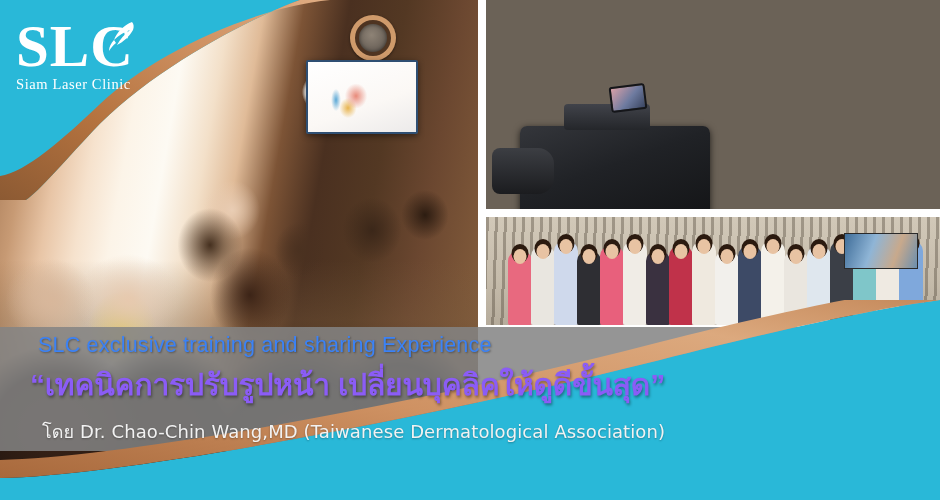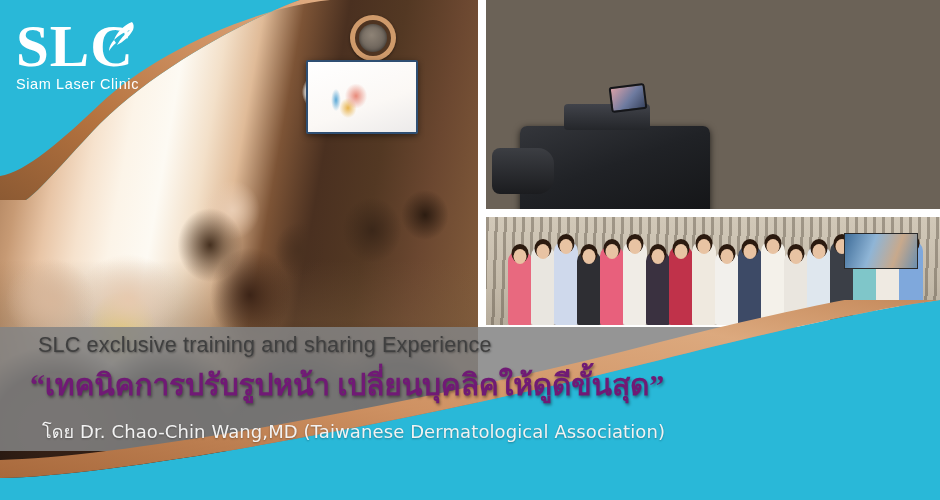--- a/index.html
+++ b/index.html
@@ -223,21 +223,21 @@
   }
   #logo-mark-text {
     font-family: "Liberation Serif", serif;
     font-size: 59px;
     line-height: 0.95;
     letter-spacing: 1px;
     font-weight: 700;
     color: #ffffff;
   }
   #logo-sub-text {
-    font-family: Liberation Sans, sans-serif;
+    font-family: Liberation Serif, serif;
     font-size: 14.5px;
     letter-spacing: 0.6px;
     margin-top: 2px;
     color: #ffffff;
   }
   #logo-leaf {
     position: absolute;
     left: 86px; top: 2px;
     width: 34px; height: 34px;
   }
@@ -259,30 +259,30 @@
 
   #caption-text {
     position: absolute;
     left: 38px; top: 333px;
     width: 700px;
   }
   #headline-en {
     font-family: "Liberation Sans", sans-serif;
     font-size: 21.5px;
     font-weight: 400;
-    color: #404040;
+    color: #3b82f6;
     letter-spacing: 0.2px;
     text-shadow: 1px 1px 2px rgba(0,0,0,.35);
     white-space: nowrap;
   }
   #headline-th {
-    font-family: Liberation Serif, serif;
+    font-family: Liberation Sans, sans-serif;
     font-size: 30px;
     font-weight: 700;
-    color: #701a75;
+    color: #8b5cf6;
     margin-top: 3px;
     letter-spacing: -0.2px;
     text-shadow: 1px 2px 3px rgba(0,0,0,.40);
     white-space: nowrap;
     margin-left: -8px;
   }
   #credit-line {
     font-family: "DejaVu Sans", sans-serif;
     font-size: 18px;
     color: #f2f2f2;

